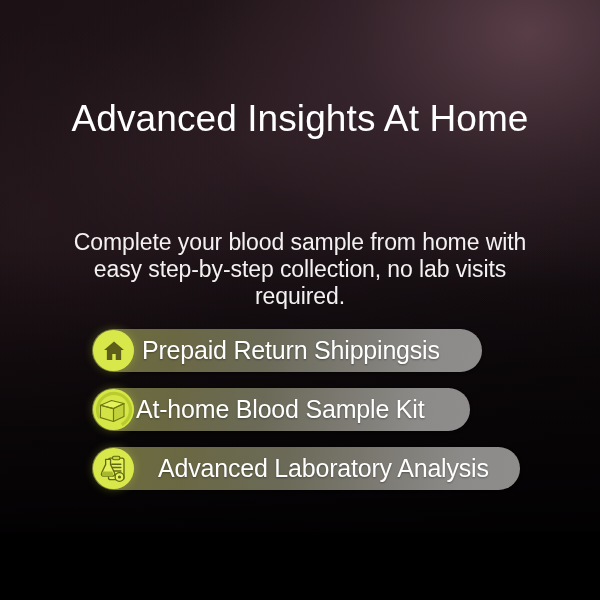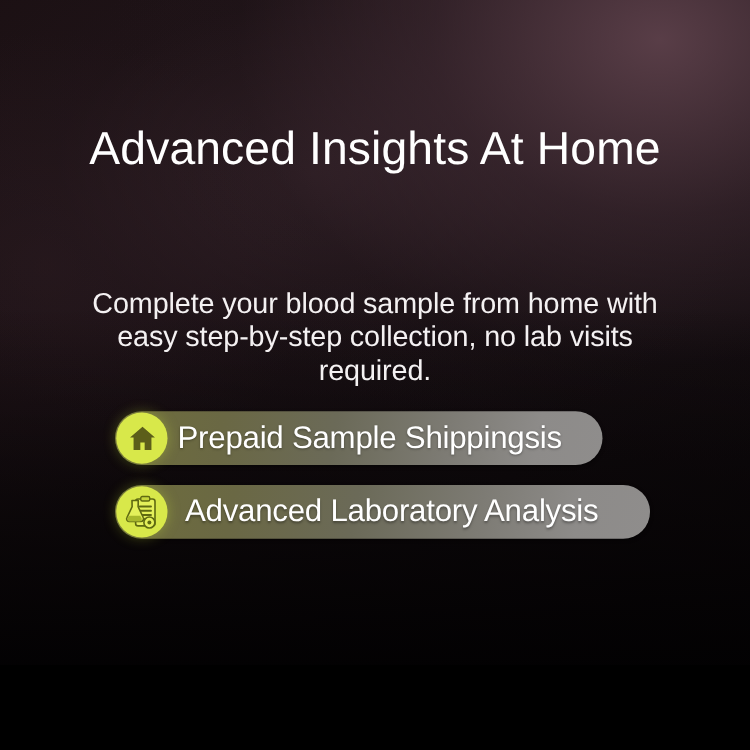--- a/index.html
+++ b/index.html
@@ -125,21 +125,21 @@
     margin-left: 8px;
     color: #ffffff;
     font-size: 25px;
     font-weight: 400;
     line-height: 43px;
     letter-spacing: -0.2px;
     white-space: nowrap;
     text-shadow: 0 1px 2px rgba(0,0,0,0.35);
   }
   .pill.w2 .pill-label { margin-left: 2px; }
-  .pill.w3 .pill-label { margin-left: 14px; }
+  .pill.w3 .pill-label { margin-left: 24px; }
 </style>
 </head>
 <body>
 
 <div class="poster">
 
   <div class="bg-base"></div>
   <div class="bg-glow-left"></div>
   <div class="bg-glow-center"></div>
   <div class="bg-glow-top-right"></div>
@@ -152,23 +152,40 @@
     <p class="subcopy">Complete your blood sample from home with easy step-by-step collection, no lab visits required.</p>
 
     <div class="pill-stack">
 
       <div class="pill w1">
         <span class="pill-icon">
           <svg width="26" height="26" viewBox="0 0 24 24" aria-hidden="true">
             <path d="M12 3.2 2.8 11.1h2.6v9.2h5.0v-5.6h3.2v5.6h5.0v-9.2h2.6z" fill="#5c5e1a"></path>
           </svg>
         </span>
-        <span class="pill-label">Prepaid Sample Shippingsis</span>
+        <span class="pill-label">Prepaid Return Shippingsis</span>
       </div>
 
+      <div class="pill w2">
+        <span class="pill-icon flat">
+          <svg width="40" height="40" viewBox="0 0 40 40" aria-hidden="true">
+            <circle cx="20" cy="20" r="16.5" fill="none" stroke="#b9cc2f" stroke-width="3.2" stroke-dasharray="78 26" transform="rotate(150 20 20)"></circle>
+            <path d="M33 26.5 l3.6 1.4 -3.0 2.6z" fill="#b9cc2f" transform="rotate(-24 20 20)"></path>
+            <g>
+              <path d="M6.5 15.2 L17.5 10.5 L30 13.5 L19.5 18.6z" fill="#e6f25c"></path>
+              <path d="M6.5 15.2 L19.5 18.6 L19.5 31.5 L6.5 27.6z" fill="#d3e246"></path>
+              <path d="M19.5 18.6 L30 13.5 L30 26.4 L19.5 31.5z" fill="#c2d23a"></path>
+              <path d="M6.5 15.2 L17.5 10.5 L30 13.5 L19.5 18.6z" fill="none" stroke="#6e7a10" stroke-width="1.1" stroke-linejoin="round"></path>
+              <path d="M6.5 15.2 L19.5 18.6 L19.5 31.5 L6.5 27.6z" fill="none" stroke="#6e7a10" stroke-width="1.1" stroke-linejoin="round"></path>
+              <path d="M19.5 18.6 L30 13.5 L30 26.4 L19.5 31.5z" fill="none" stroke="#6e7a10" stroke-width="1.1" stroke-linejoin="round"></path>
+            </g>
+          </svg>
+        </span>
+        <span class="pill-label">At-home Blood Sample Kit</span>
+      </div>
 
       <div class="pill w3">
         <span class="pill-icon">
           <svg width="30" height="30" viewBox="0 0 30 30" aria-hidden="true">
             <rect x="9.5" y="4.2" width="15.5" height="21.5" rx="2" fill="#e4f05a" stroke="#5f6a12" stroke-width="1.3"></rect>
             <rect x="13.6" y="2.2" width="7.2" height="3.6" rx="1.2" fill="#c6d63c" stroke="#5f6a12" stroke-width="1.1"></rect>
             <g stroke="#5f6a12" stroke-width="1.5" stroke-linecap="round">
               <line x1="12.8" y1="10.2" x2="21.8" y2="10.2"></line>
               <line x1="12.8" y1="13.6" x2="21.8" y2="13.6"></line>
               <line x1="12.8" y1="17.0" x2="21.8" y2="17.0"></line>

